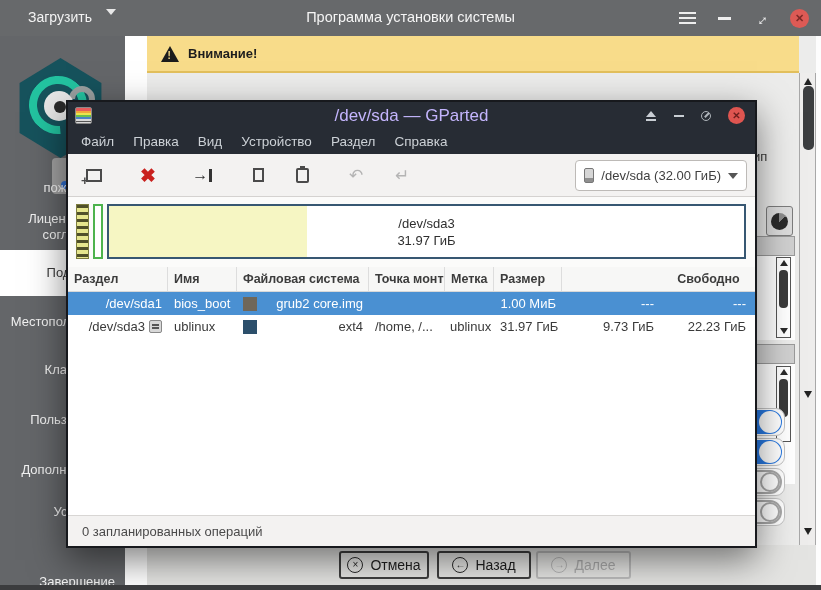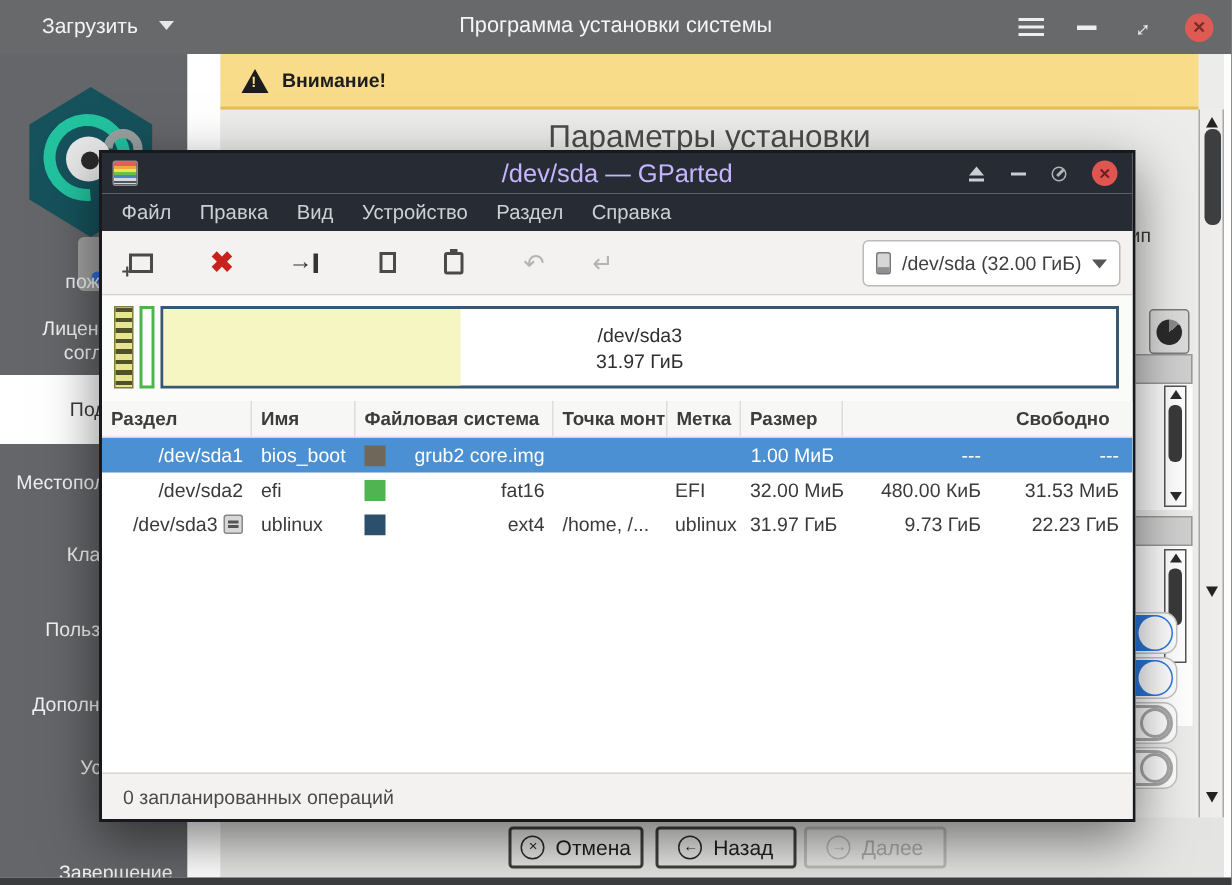--- a/index.html
+++ b/index.html
@@ -2,21 +2,21 @@
 <html><head>
 <meta charset="utf-8">
 <style>
   * { margin:0; padding:0; box-sizing:border-box; }
   html,body { background:#222; }
   body { font-family:"Liberation Sans", sans-serif; }
   .screen { position:relative; width:821px; height:590px; overflow:hidden; background:#ececeb; }
 
   
   .topbar { position:absolute; left:0; top:0; width:821px; height:36px; background:#67696b; z-index:1; }
-  .load-btn { position:absolute; left:28px; top:9px; color:#f3f3f3; font-size:14px; display:flex; align-items:center; gap:14px; cursor:default; }
+  .load-btn { position:absolute; left:28px; top:9px; color:#f3f3f3; font-size:14px; display:flex; align-items:flex-start; gap:14px; cursor:default; }
   .load-btn .caret { width:0;height:0;border-left:5px solid transparent;border-right:5px solid transparent;border-top:6px solid #e8e8e8; }
   .topbar-title { position:absolute; left:0; right:0; top:9px; text-align:center; color:#f5f5f5; font-size:14.5px; }
   .topbar-controls { position:absolute; right:12px; top:0; height:36px; display:flex; align-items:center; gap:22px; }
   .hamburger { width:17px; height:2.5px; background:#eee; box-shadow:0 -5px 0 #eee, 0 5px 0 #eee; }
   .minimize-bar { width:13px; height:3px; background:#eee; }
   .expand-arrow { color:#eee; font-size:15px; transform:rotate(-45deg); line-height:1; }
   .close-circle { width:19px; height:19px; border-radius:50%; background:#dd5a55; color:#7e2a27; font-size:11px; font-weight:bold; display:flex; align-items:center; justify-content:center; }
   .gp-close { width:17px; height:17px; border-radius:50%; background:#df5550; color:#6d1f1d; font-size:10px; font-weight:bold; display:flex; align-items:center; justify-content:center; }
 
   
@@ -198,21 +198,20 @@
   <div class="gutter"></div>
   <div class="right-edge"></div>
 
   <div class="content">
     <div class="banner">
       <div class="warn-tri">
           <b>!</b>
         </div>
       <div class="banner-text">Внимание!</div>
     </div>
-    <div class="page-title">Параметры установки</div>
 
     <div class="frag-type">ип</div>
     <div class="pie-btn">
         <div class="pie-glyph"></div>
       </div>
     <div class="bg-header" style="left:586px; top:200px; width:62px; height:20px;"></div>
     <div class="bg-list" style="left:586px; top:220px; width:62px; height:84px;"></div>
     <div class="bg-scroll" style="left:629px; top:221px; height:81px;">
       <div class="up"></div>
       <div class="thumb"></div>
@@ -352,33 +351,20 @@
           <span class="swatch" style="background-color: rgb(111, 103, 90);"></span>
           <span>grub2 core.img</span>
         </div>
         <div class="cell c4"></div>
         <div class="cell c5"></div>
         <div class="cell c6">1.00 МиБ</div>
         <div class="cell c7">---</div>
         <div class="cell c8">---</div>
       </div>
       <div class="t-row">
-        <div class="cell c1">/dev/sda2</div>
-        <div class="cell c2">efi</div>
-        <div class="cell c3">
-          <span class="swatch" style="background-color: rgb(80, 180, 80);"></span>
-          <span>fat16</span>
-        </div>
-        <div class="cell c4"></div>
-        <div class="cell c5">EFI</div>
-        <div class="cell c6">32.00 МиБ</div>
-        <div class="cell c7">480.00 КиБ</div>
-        <div class="cell c8">31.53 МиБ</div>
-      </div>
-      <div class="t-row">
         <div class="cell c1">
           <span>/dev/sda3</span>
           <span class="key-ico"></span>
         </div>
         <div class="cell c2">ublinux</div>
         <div class="cell c3">
           <span class="swatch" style="background-color: rgb(44, 79, 107);"></span>
           <span>ext4</span>
         </div>
         <div class="cell c4">/home, /...</div>

